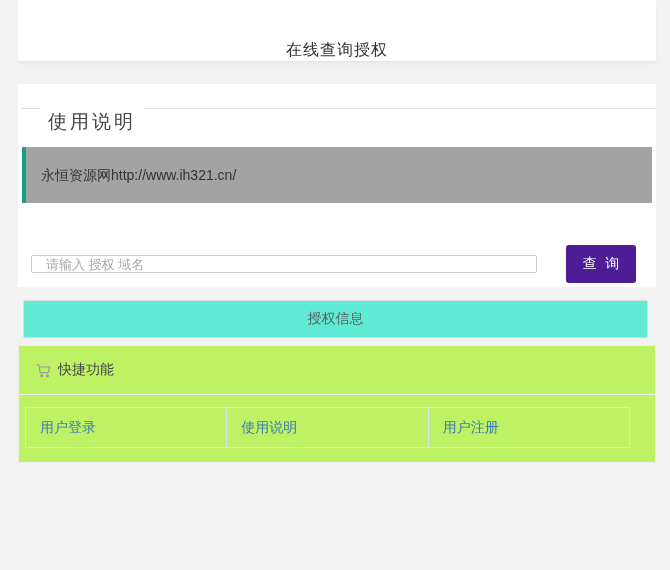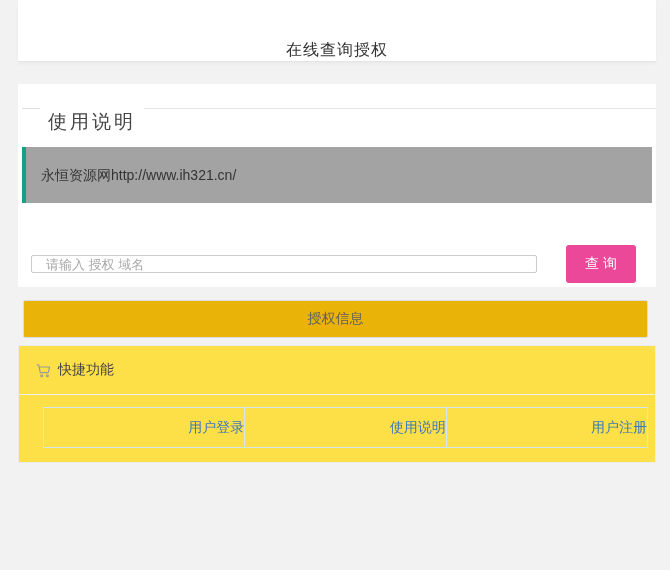--- a/index.html
+++ b/index.html
@@ -78,48 +78,48 @@
     color: #333333;
     background: #ffffff;
     outline: none;
     font-family: "Liberation Sans", "DejaVu Sans", sans-serif;
   }
   .search-input::placeholder { color: #a8a8a8; opacity: 1; }
   .search-btn {
     width: 70px;
     height: 38px;
     margin-left: 29px;
-    background: #ec4899;
+    background: #4c1d95;
     color: #ffffff;
     border: none;
     border-radius: 3px;
     font-size: 14px;
     cursor: pointer;
-    font-family: Liberation Sans, sans-serif;
+    font-family: Liberation Mono, monospace;
   }
 
   
   .auth-bar {
     margin: 13px 8px 0 5px;
     height: 38px;
     box-sizing: border-box;
-    background: #eab308;
+    background: #5eead4;
     border: 1px solid #dcdcdc;
     border-radius: 2px;
     display: flex;
     align-items: center;
     justify-content: center;
     font-size: 14px;
     color: #5f5f5f;
   }
 
   
   .quick-card {
     margin-top: 7px;
-    background: #fde047;
+    background: #bef264;
     border: 1px solid #ececec;
     box-sizing: border-box;
   }
   .quick-header {
     display: flex;
     align-items: center;
     padding: 15px 16px;
     border-bottom: 1px solid #efefef;
     font-size: 14px;
     color: #454545;
@@ -128,25 +128,24 @@
     width: 17px;
     height: 17px;
     margin-right: 6px;
     stroke: #9a9a9a;
     fill: none;
     stroke-width: 1.6;
     stroke-linecap: round;
     stroke-linejoin: round;
   }
   .quick-table {
-    margin: 12px 11px 14px 24px;
+    margin: 12px 11px 14px 6px;
     width: calc(100% - 31px);
     border-collapse: collapse;
     table-layout: fixed;
-    text-align: right;
   }
   .quick-table td {
     border: 1px solid #d5e4f3;
     height: 39px;
     padding: 0 0 0 14px;
     vertical-align: middle;
   }
   .quick-table a {
     color: #3c79b8;
     text-decoration: none;

